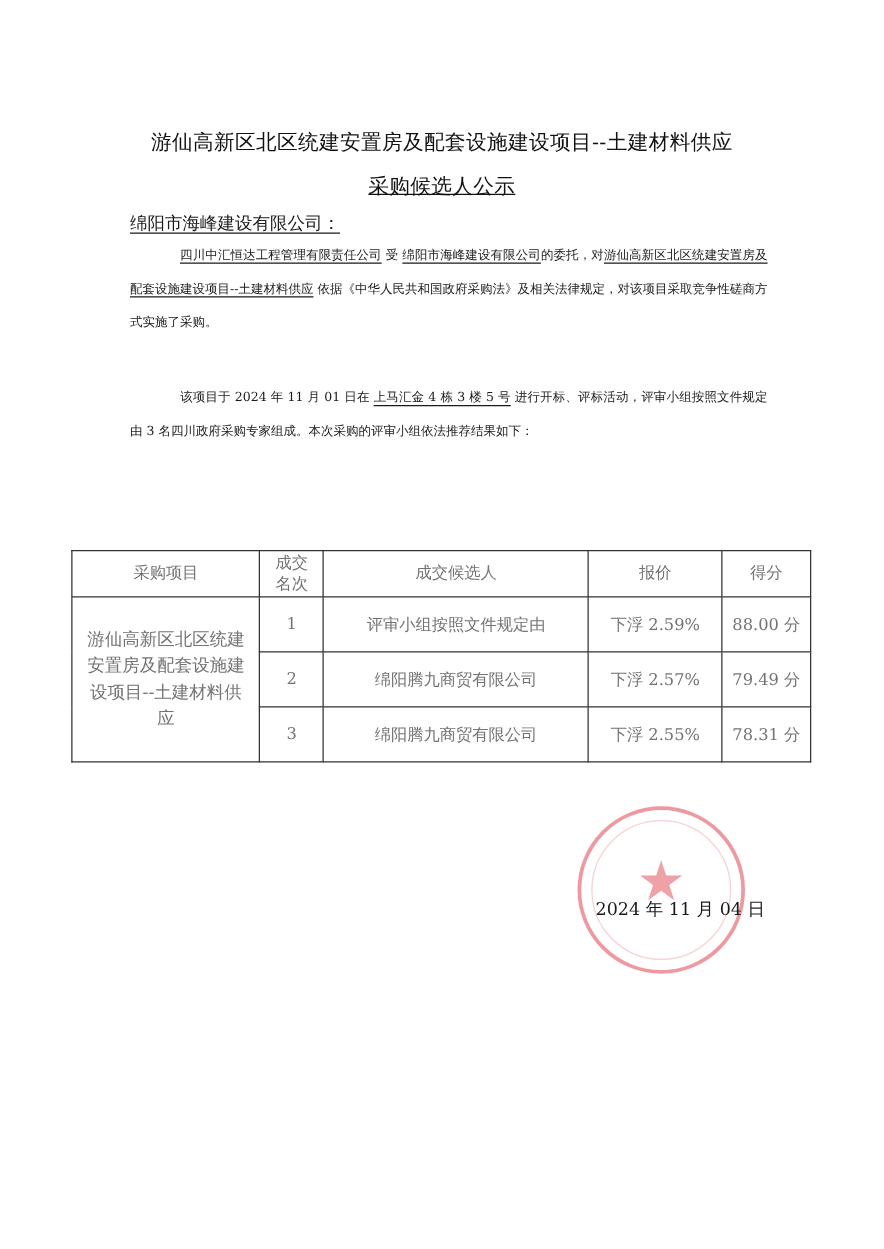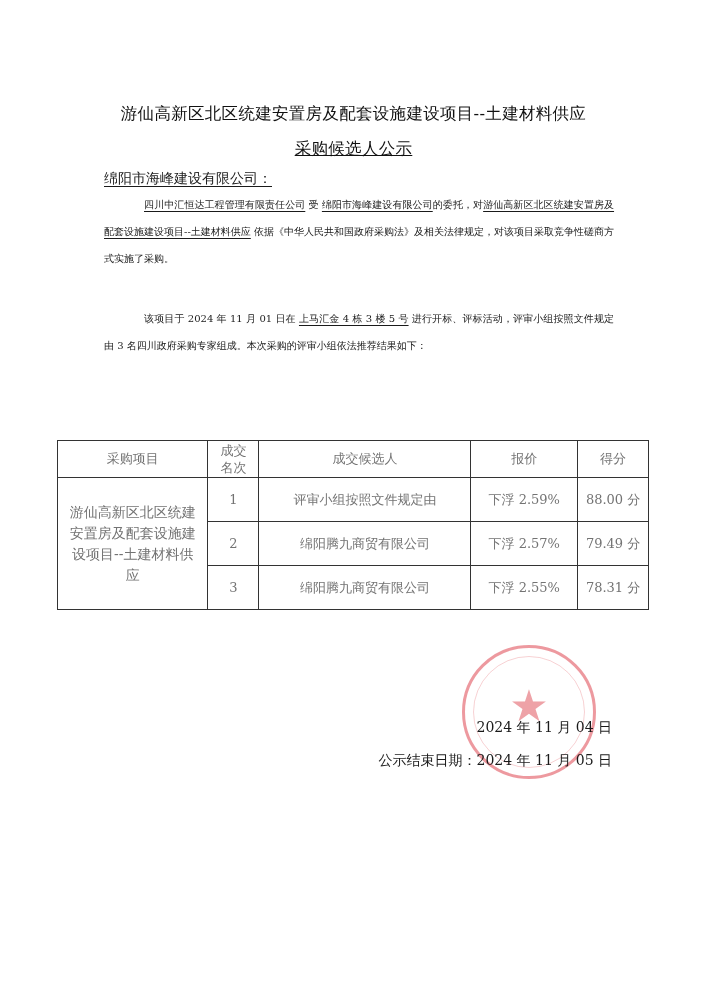--- a/index.html
+++ b/index.html
@@ -112,15 +112,14 @@
     </tr>
   </tbody>
     </table>
 
   <div class="stamp">
     <div class="stamp-inner"></div>
     <div class="stamp-star">★</div>
   </div>
 
   <div class="signature sig-date">2024 年 11 月 04 日</div>
-  <div class="signature sig-end">公示结束日期：2024 年 11 月 05 日</div>
 
 </div>
 
 </body></html>

